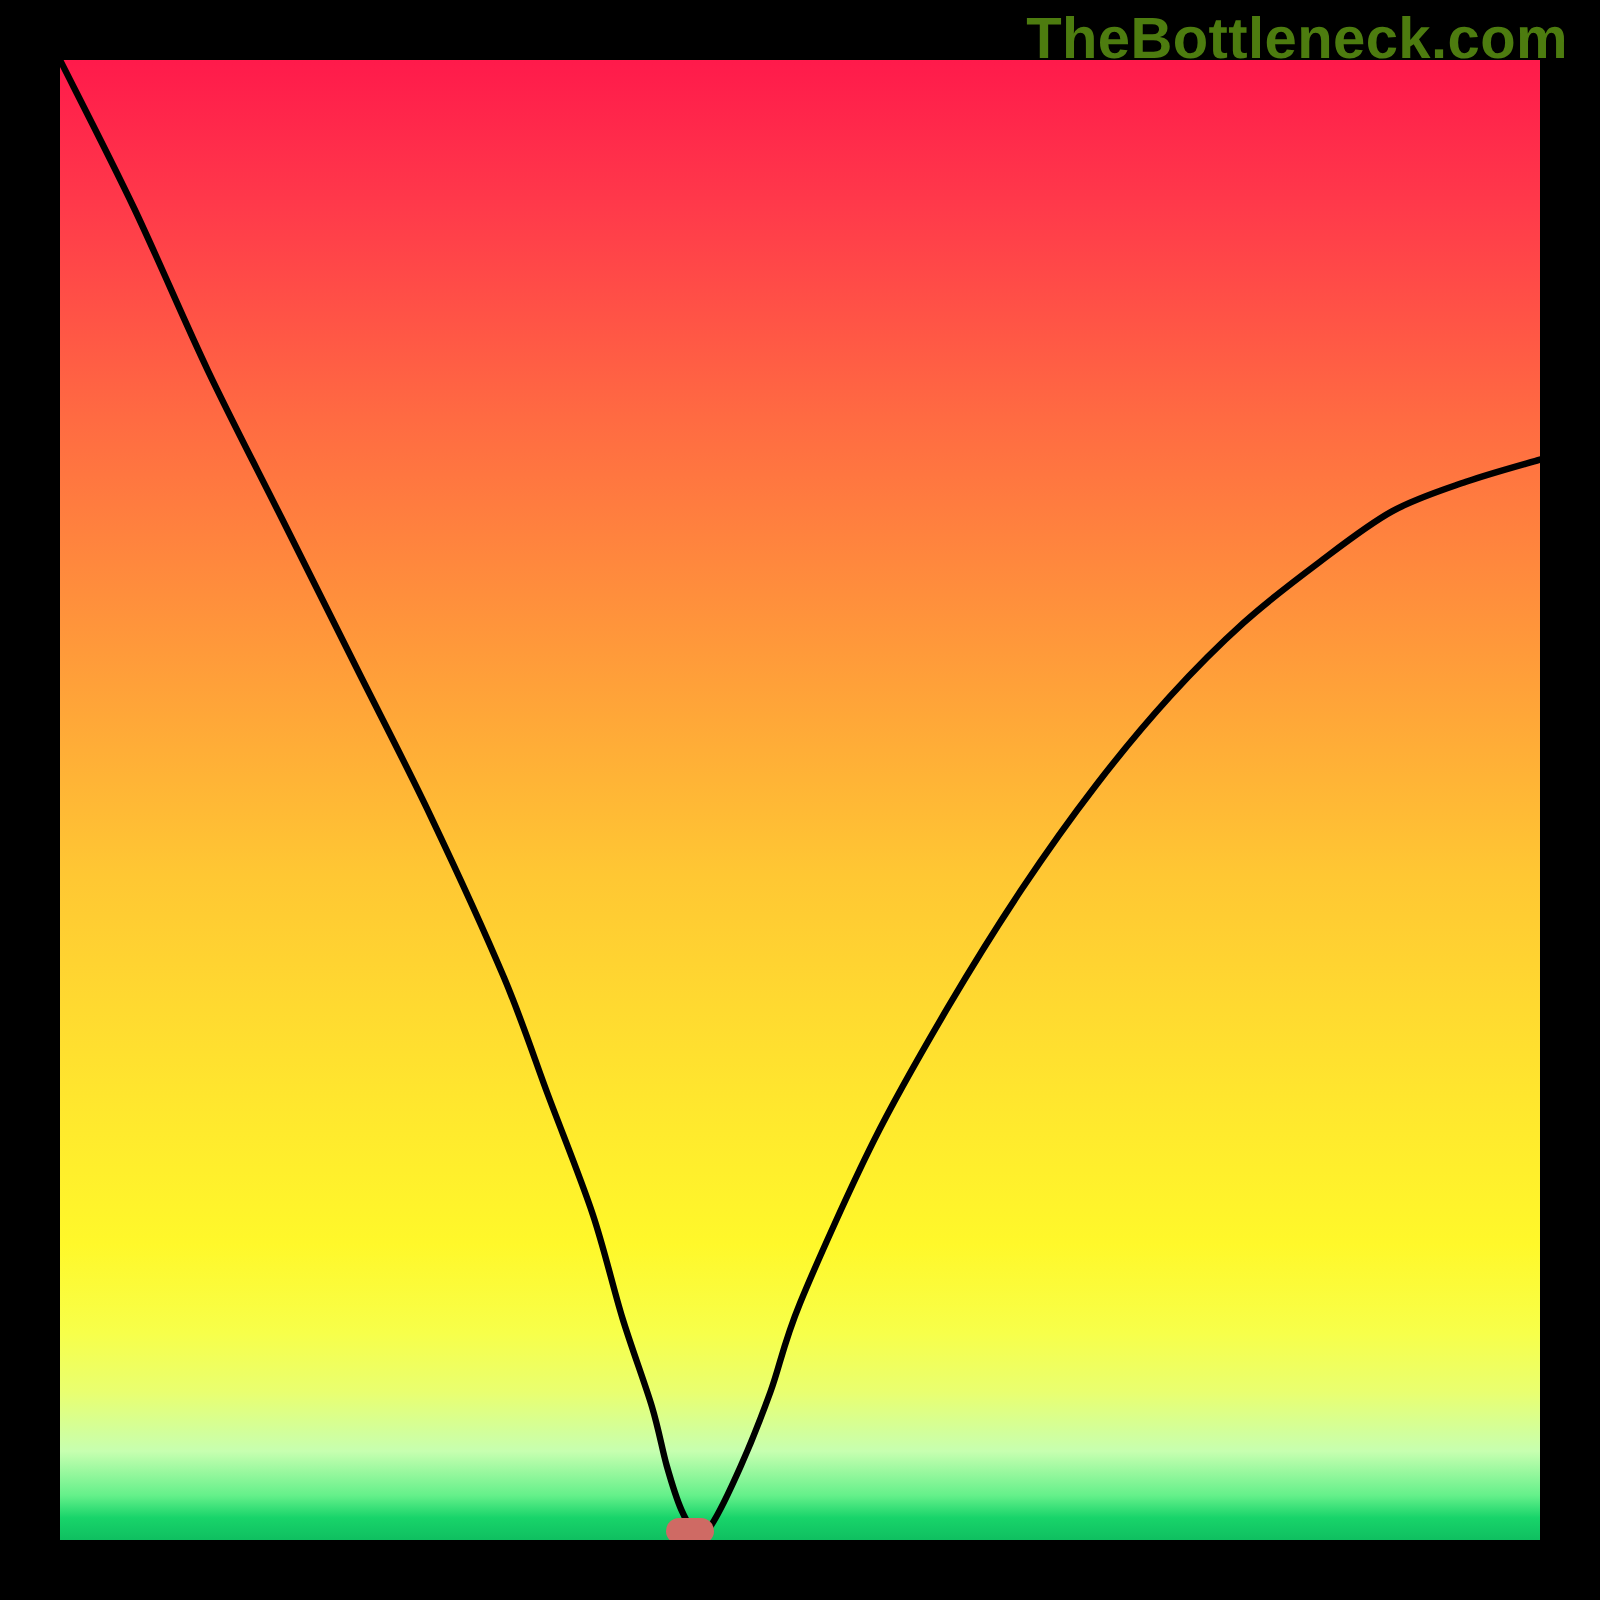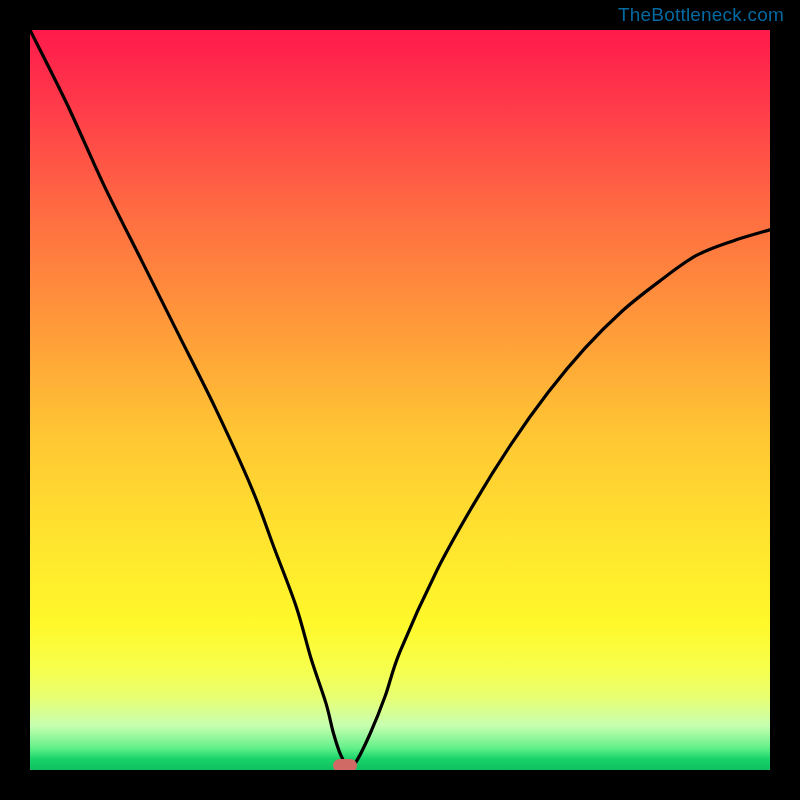--- a/index.html
+++ b/index.html
@@ -14,23 +14,23 @@
   .stage {
     position: relative;
     width: 800px;
     height: 800px;
     background: #000;
   }
   .watermark {
     position: absolute;
     top: 4px;
     right: 16px;
-    color: #0369a1;
-    font-size: 19px;
-    font-weight: 400;
+    color: #4d7c0f;
+    font-size: 29px;
+    font-weight: 700;
     letter-spacing: 0.2px;
   }
   .plot-area {
     position: absolute;
     left: 30px;
     top: 30px;
     width: 740px;
     height: 740px;
     overflow: hidden;
   }

